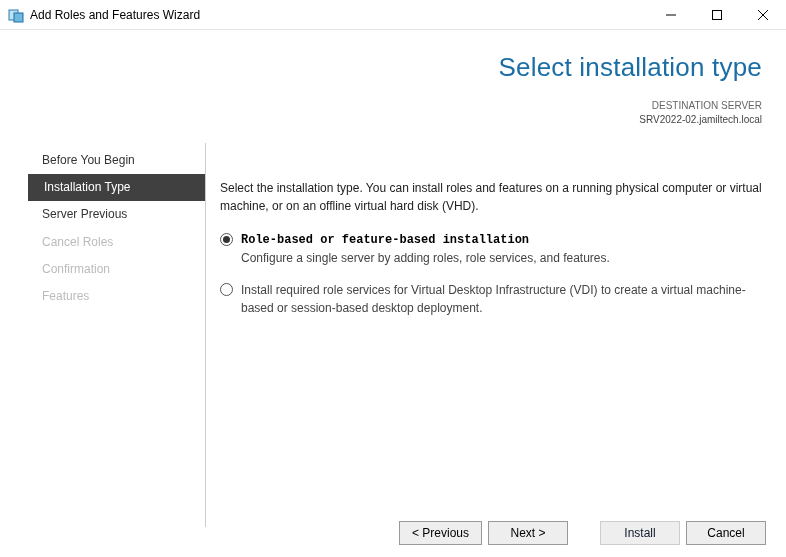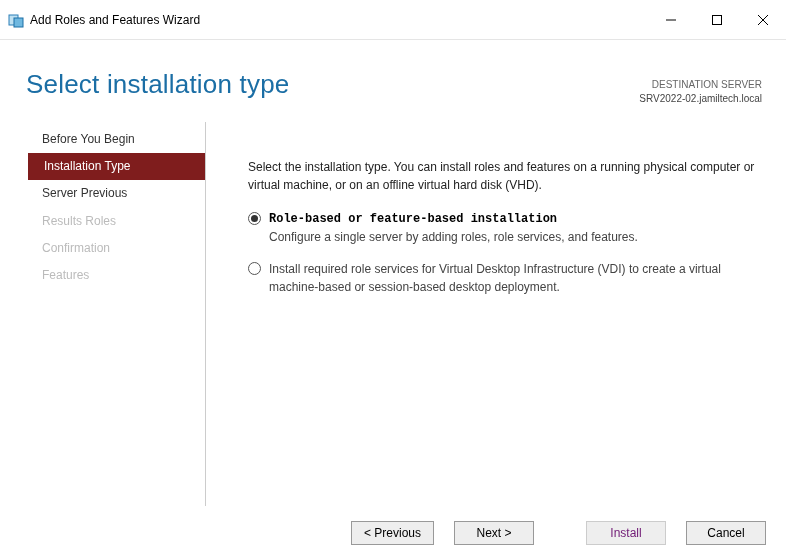--- a/index.html
+++ b/index.html
@@ -7,21 +7,21 @@
     margin: 0;
     font-family: "Segoe UI", Arial, sans-serif;
     background: #fff;
     width: 786px;
     height: 557px;
     overflow: hidden;
     font-size: 12px;
     color: #333;
   }
   .titlebar {
-    height: 40px;
+    height: 30px;
     display: flex;
     align-items: center;
     padding: 0 0 0 8px;
     border-bottom: 1px solid #e5e5e5;
   }
   .titlebar .app-icon {
     width: 16px; height: 16px;
     margin-right: 6px;
     flex-shrink: 0;
   }
@@ -36,22 +36,23 @@
     display: flex;
     align-items: center;
     justify-content: center;
     font-family: inherit;
   }
   .content-outer {
     padding: 0 4px;
   }
   .header-row {
     display: flex;
-    align-items: center;
+    align-items: flex-end;
     padding: 22px 20px 10px 22px;
+    flex-direction: column;
   }
   .page-title {
     font-size: 26px;
     font-weight: 300;
     color: #1b6ea5;
     flex: 1;
     letter-spacing: 0.2px;
   }
   .dest-block {
     text-align: right;
@@ -59,38 +60,37 @@
     color: #555;
     line-height: 1.4;
     margin-top: 16px;
   }
   .dest-block .dest-label { color: #666; }
   .dest-block .dest-server { color: #444; }
   .body-row {
     display: flex;
     padding: 6px 0 0 0;
     height: 390px;
-    gap: 28px;
   }
   .sidebar {
     width: 182px;
     padding-left: 4px;
     border-right: 1px solid #ccc;
     margin-left: 20px;
     padding-top: 4px;
   }
   .nav-item {
     padding: 4px 10px 4px 14px;
     font-size: 12px;
     color: #333;
     cursor: pointer;
     line-height: 1.6;
   }
   .nav-item.active {
-    background: #7f1d1d;
+    background: #404040;
     color: #fff;
     padding-left: 16px;
   }
   .nav-item.disabled {
     color: #bbb;
     cursor: default;
   }
   .main-panel {
     flex: 1;
     padding: 4px 20px 0 14px;
@@ -121,39 +121,40 @@
     background: #333;
     border-radius: 50%;
   }
   .opt-title { font-weight: 600; color: #000; font-family: Liberation Mono, monospace; }
   .opt-desc { color: #444; }
   .footer {
     position: absolute;
     bottom: 12px;
     right: 20px;
     display: flex;
-    gap: 20px;
+    gap: 6px;
     align-items: center;
   }
   .btn {
     min-width: 80px;
     height: 24px;
     border: 1px solid #999;
     background: #eee;
     font-size: 12px;
     color: #000;
     padding: 0 12px;
     text-align: center;
     line-height: 22px;
     cursor: pointer;
   }
   .btn.disabled {
-    color: #701a75;
+    color: #0f172a;
     border-color: #ccc;
     cursor: default;
+    margin-left: 8px;
   }
   .gap { width: 12px; }
 </style>
 </head>
 <body>
 
 <div class="titlebar">
   <span class="app-icon">
     <svg viewBox="0 0 16 16" width="16" height="16">
       <rect x="1" y="3" width="9" height="10" fill="#bfe1f2" stroke="#2b7fb8" stroke-width="1"></rect>
@@ -187,21 +188,21 @@
       <div class="dest-label">DESTINATION SERVER</div>
       <div class="dest-server">SRV2022-02.jamiltech.local</div>
     </div>
   </div>
 
   <div class="body-row">
     <div class="sidebar">
       <div class="nav-item">Before You Begin</div>
       <div class="nav-item active">Installation Type</div>
       <div class="nav-item">Server Previous</div>
-      <div class="nav-item disabled">Results Roles</div>
+      <div class="nav-item disabled">Cancel Roles</div>
       <div class="nav-item disabled">Confirmation</div>
       <div class="nav-item disabled">Features</div>
     </div>
 
     <div class="main-panel">
       <div class="intro">Select the installation type. You can install roles and features on a running physical computer or virtual machine, or on an offline virtual hard disk (VHD).</div>
 
       <div class="option">
         <div class="radio selected"></div>
         <div>

